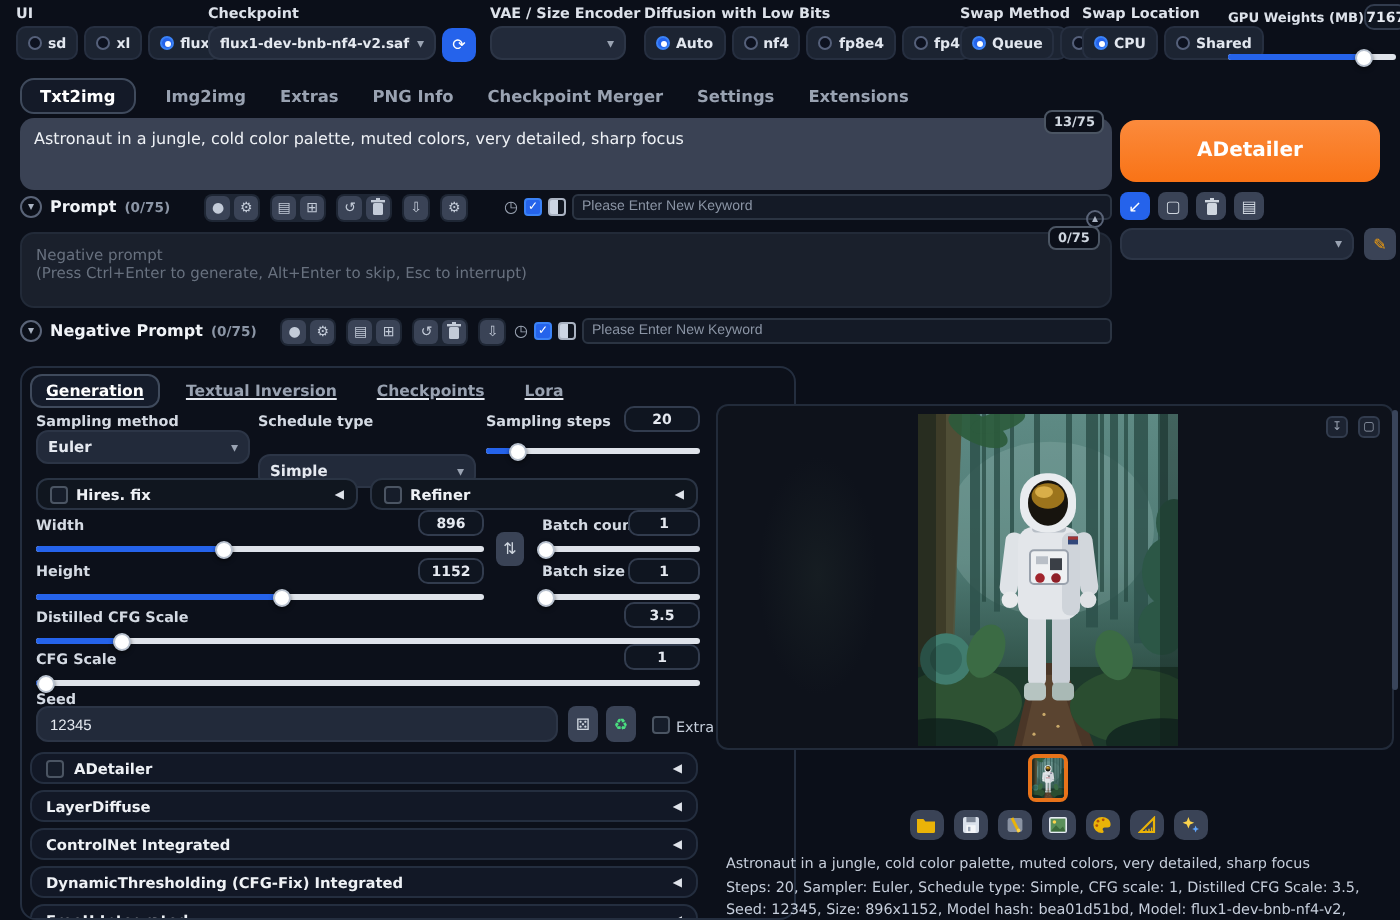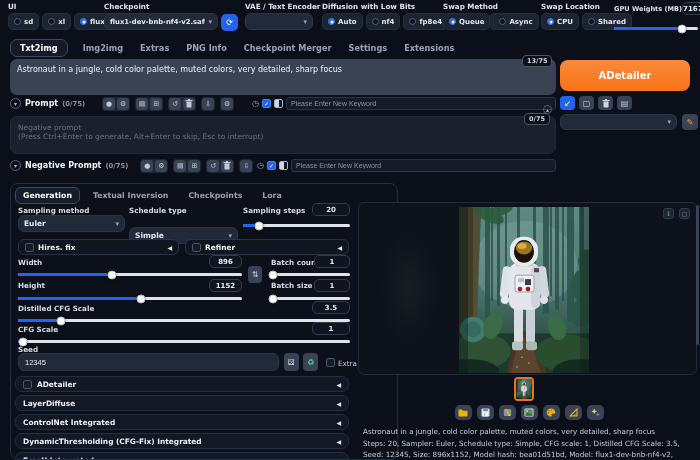--- a/index.html
+++ b/index.html
@@ -212,21 +212,21 @@
     <div class="drop" style="width:114px; height:17px; margin-top:2px;">
       <span class="txt">flux1-dev-bnb-nf4-v2.safetensors</span>
       <span class="caret">▾</span>
     </div>
   </div>
   <div class="abs sq-btn blue" style="left:221px; top:14px; width:17px; height:17px; border-radius:5px;">
     <span>⟳</span>
   </div>
 
   <div class="abs" style="left:245px; top:2px;">
-    <div class="lbl">VAE / Text Encoder</div>
+    <div class="lbl">VAE / Size Encoder</div>
     <div class="drop" style="width:68px; height:17px; margin-top:2px;">
       <span class="txt"></span>
       <span class="caret">▾</span>
     </div>
   </div>
 
   <div class="abs" style="left:322px; top:2px;">
     <div class="lbl">Diffusion with Low Bits</div>
     <div class="rgroup" style="margin-top:2px;">
       <div class="rpill">
@@ -245,21 +245,21 @@
           <i class="rdot"></i>
           <span>fp4</span>
         </div>
       <div class="rpill">
           <i class="rdot"></i>
           <span>fp8e5</span>
         </div>
     </div>
   </div>
 
-  <div class="abs" style="left:443px; top:2px;">
+  <div class="abs" style="left:480px; top:2px;">
     <div class="lbl">Swap Method</div>
     <div class="rgroup" style="margin-top:2px;">
       <div class="rpill">
           <i class="rdot sel"></i>
           <span>Queue</span>
         </div>
       <div class="rpill">
           <i class="rdot"></i>
           <span>Async</span>
         </div>
@@ -440,21 +440,21 @@
   </div>
 
   <div class="abs drop" style="left:560px; top:114px; width:117px; height:16px;">
     <span class="txt"></span>
       <span class="caret">▾</span>
   </div>
   <div class="abs sq-btn" style="left:682px; top:114px; width:16px; height:16px; color:#f59e0b;">
     <span>✎</span>
   </div>
 
-  <div class="abs gen-panel" style="left:10px; top:183px; width:388px; height:277px;">
+  <div class="abs gen-panel" style="left:10px; top:183px; width:388px; height:277px;text-decoration:underline;">
     <div class="gtabs">
       <div class="gtab active">Generation</div>
       <div class="gtab">Textual Inversion</div>
       <div class="gtab">Checkpoints</div>
       <div class="gtab">Lora</div>
     </div>
 
     <div class="plabel" style="left:7px; top:22px;">Sampling method</div>
     <div class="drop abs" style="left:7px; top:31px; width:107px; height:17px;">
       <span class="txt" style="font-size:7.5px;">Euler</span>

